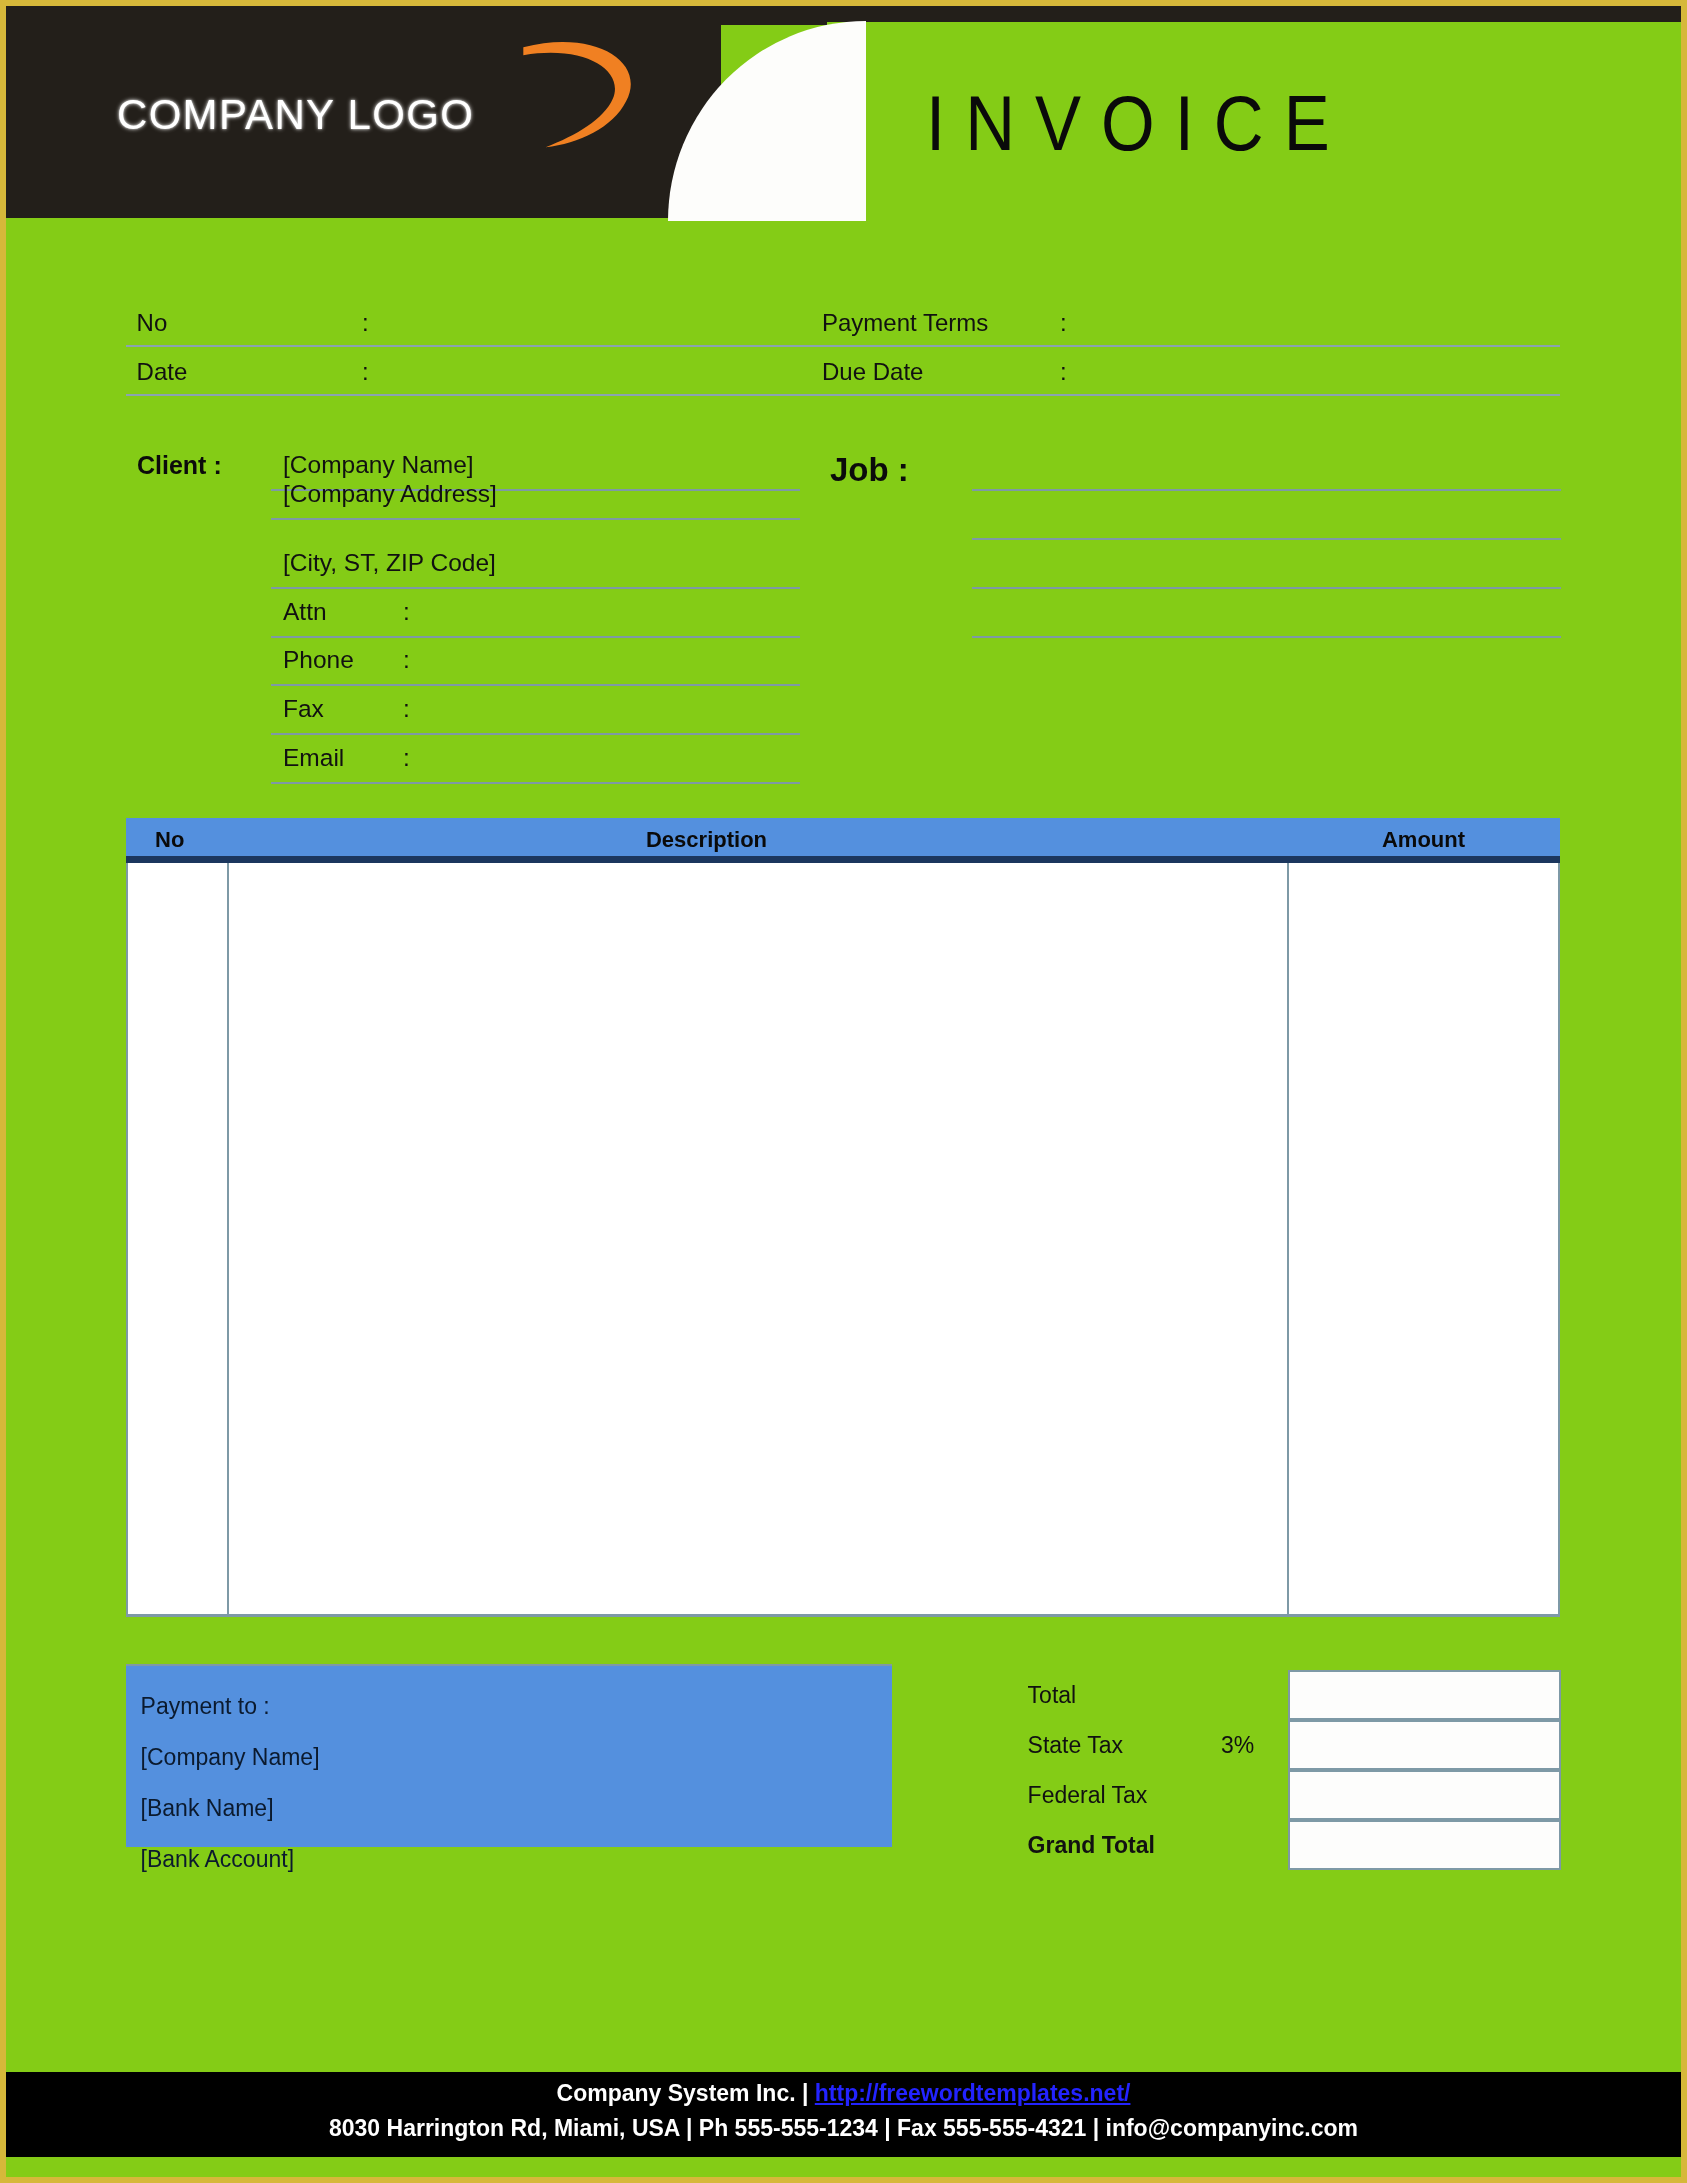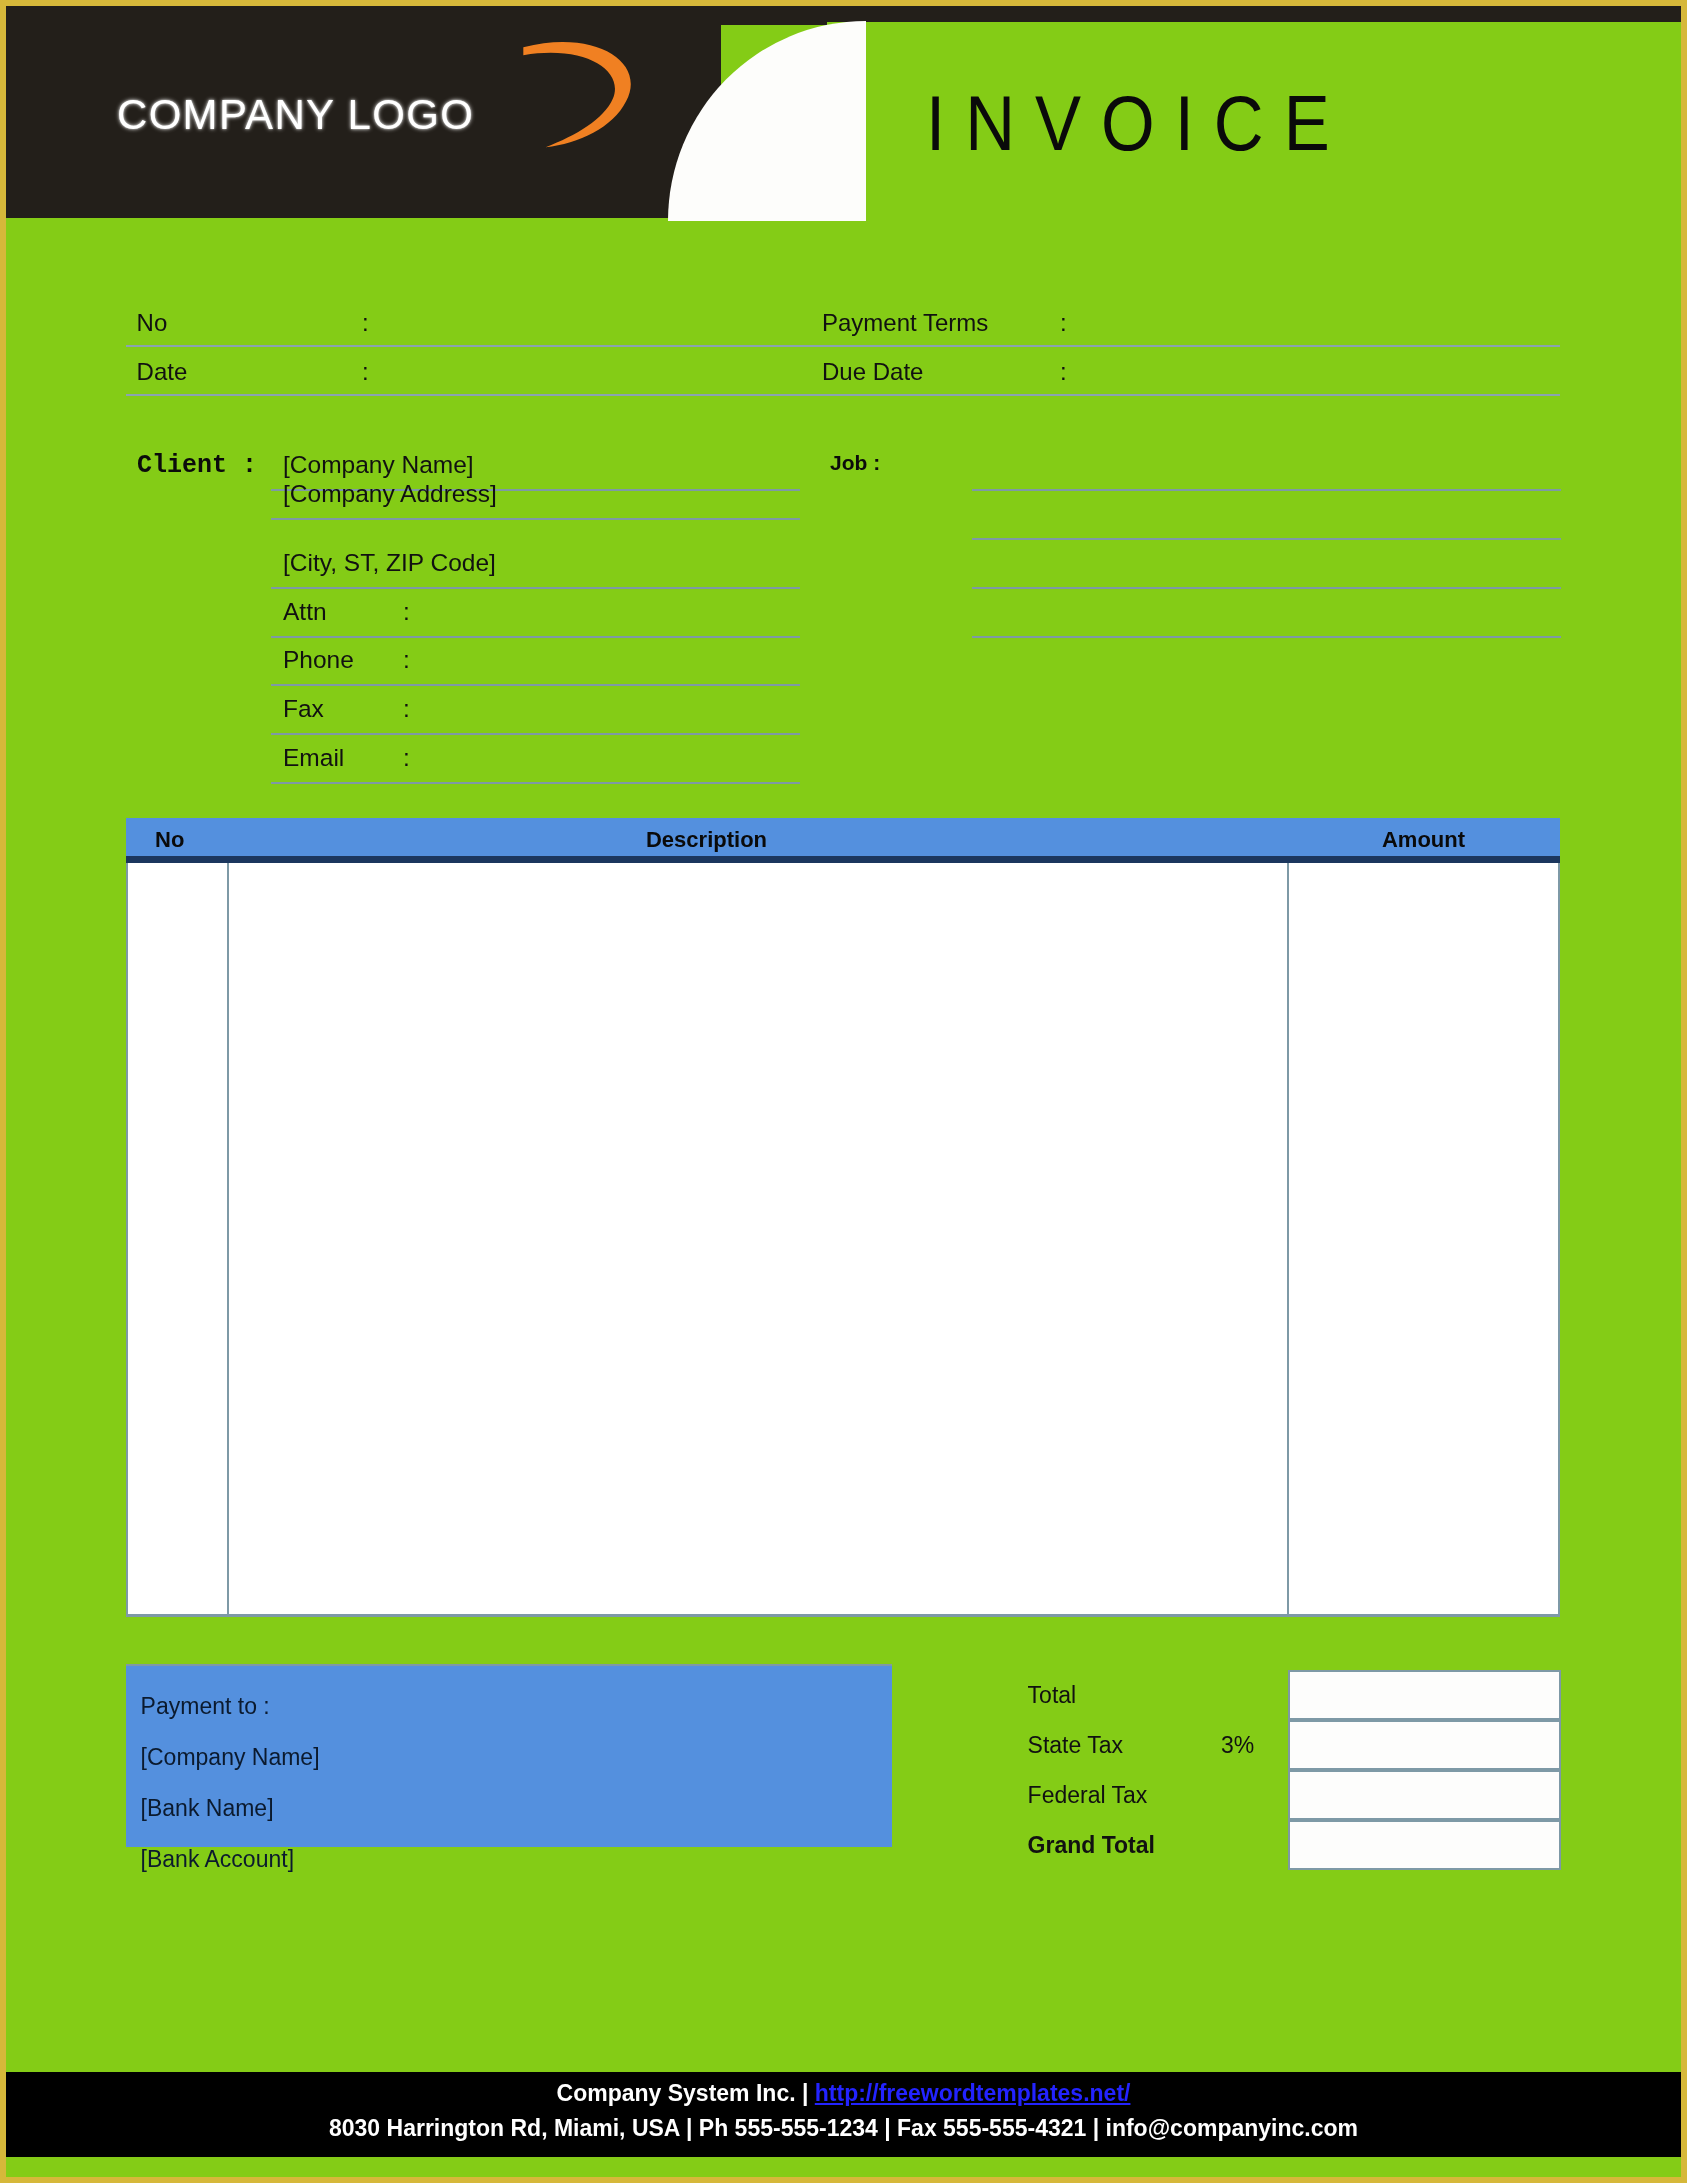--- a/index.html
+++ b/index.html
@@ -115,21 +115,20 @@
   .meta-colon-right { left: 934px; }
 
   
   #client-label {
     position: absolute;
     left: 131px;
     top: 445px;
     font-size: 25px;
     font-weight: bold;
     color: #0b0b0b;
-    font-family: Liberation Mono, monospace;
   }
 
   .client-line {
     position: absolute;
     left: 265px;
     width: 529px;
     height: 48px;
     border-bottom: 2px solid #7e99a6;
   }
   .client-line .cl-value {
@@ -151,21 +150,21 @@
   #cl-3 { top: 584px; }
   #cl-4 { top: 632px; }
   #cl-5 { top: 681px; }
   #cl-6 { top: 730px; }
 
   
   #job-label {
     position: absolute;
     left: 824px;
     top: 445px;
-    font-size: 21px;
+    font-size: 33px;
     font-weight: bold;
     color: #0b0b0b;
   }
 
   .job-line {
     position: absolute;
     left: 966px;
     width: 589px;
     height: 48px;
     border-bottom: 2px solid #7e99a6;

